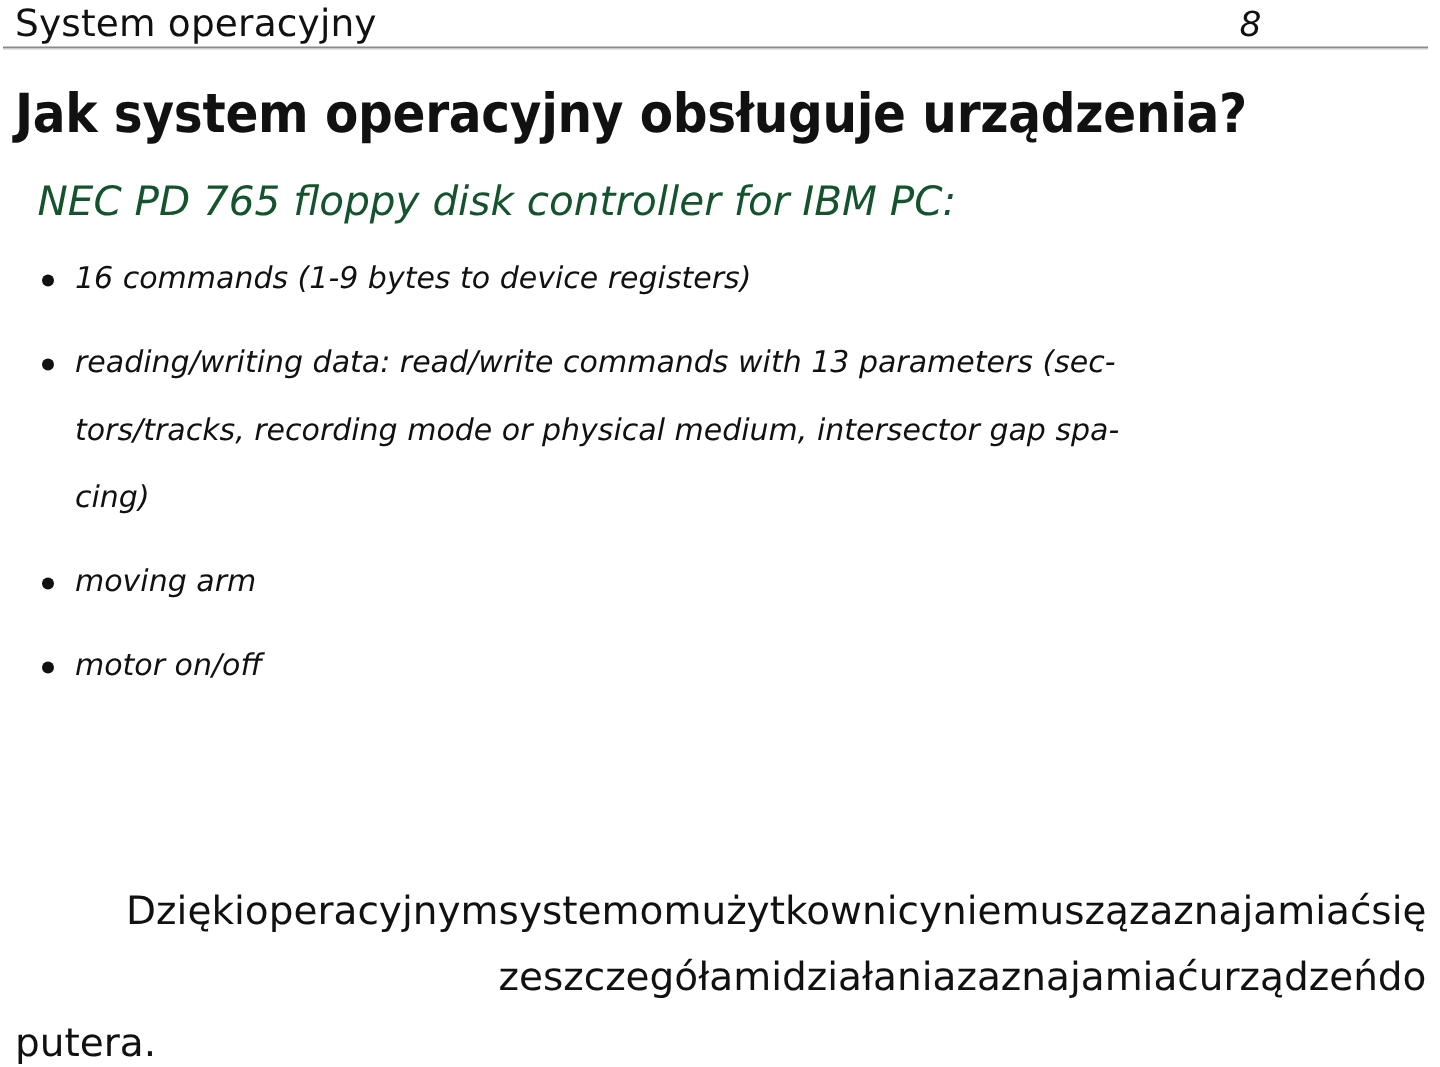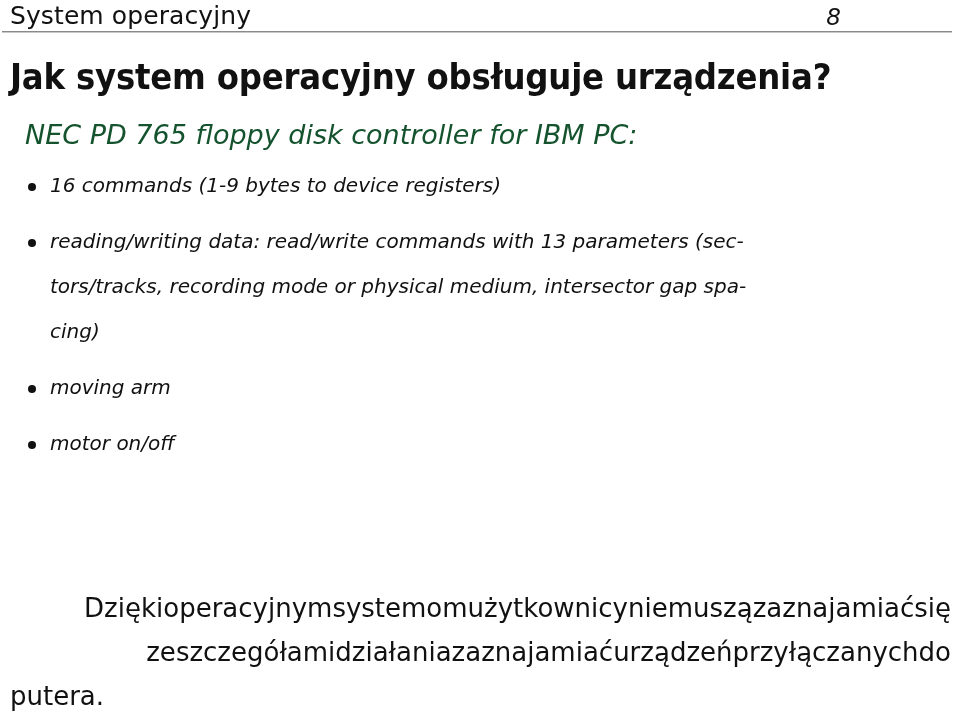--- a/index.html
+++ b/index.html
@@ -206,19 +206,18 @@
         <span>muszą</span>
         <span>zaznajamiać</span>
         <span>się</span>
       </span>
     <span class="pline justify">
         <span>ze</span>
         <span>szczegółami</span>
         <span>działania</span>
         <span>zaznajamiać</span>
         <span>urządzeń</span>
-        <span>przyłączanych</span>
         <span>do</span>
       </span>
     <span class="pline">putera.</span>
   </div>
 
 </div>
 
 </body></html>

